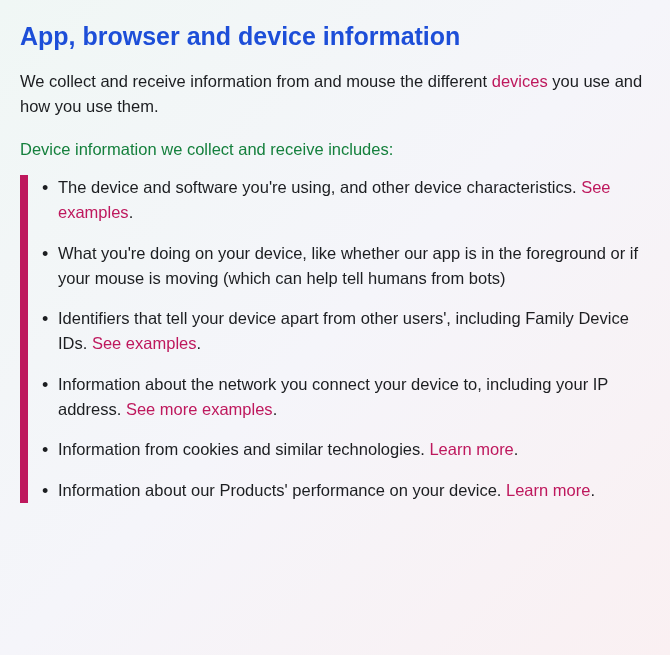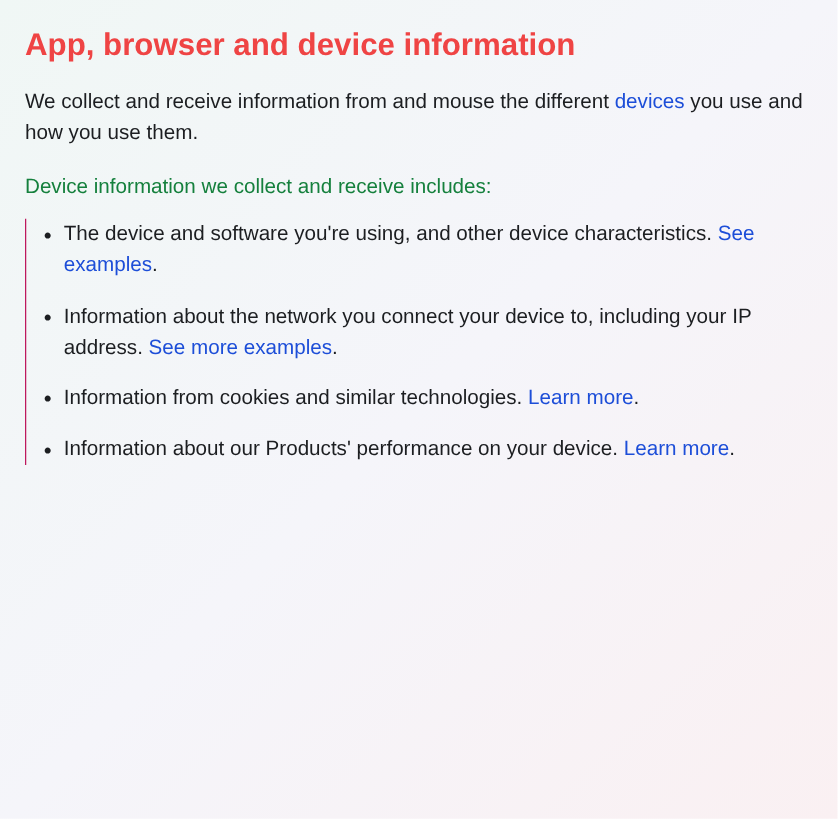--- a/index.html
+++ b/index.html
@@ -12,40 +12,40 @@
       background: linear-gradient(135deg, #f0f7f5 0%, #f5f5fa 50%, #faf0f2 100%);
       padding: 22px 20px;
       width: 670px;
       height: 655px;
       color: #1c1e21;
     }
     h2 {
       font-size: 25px;
       font-weight: 700;
       margin-bottom: 18px;
-      color: #ef4444;
+      color: #1d4ed8;
     }
     .intro {
       font-size: 16.5px;
       line-height: 1.5;
       margin-bottom: 18px;
       color: #1c1e21;
     }
     .subheading {
       font-size: 16.5px;
       line-height: 1.5;
       margin-bottom: 14px;
       color: #15803d;
     }
     a {
-      color: #1d4ed8;
+      color: #be185d;
       text-decoration: none;
     }
     .bullet-wrapper {
-      border-left: 1px solid #be185d;
+      border-left: 8px solid #be185d;
       padding-left: 4px;
     }
     ul {
       list-style: none;
       padding-left: 26px;
     }
     li {
       position: relative;
       font-size: 16.5px;
       line-height: 1.5;
@@ -74,20 +74,26 @@
 </p>
 
 <p class="subheading">Device information we collect and receive includes:</p>
 
 <div class="bullet-wrapper">
   <ul>
     <li>
       <span>The device and software you're using, and other device characteristics. </span><a href="#">See examples</a><span>.</span>
     </li>
     <li>
+      <span>What you're doing on your device, like whether our app is in the foreground or if your mouse is moving (which can help tell humans from bots)</span>
+    </li>
+    <li>
+      <span>Identifiers that tell your device apart from other users', including Family Device IDs. </span><a href="#">See examples</a><span>.</span>
+    </li>
+    <li>
       <span>Information about the network you connect your device to, including your IP address. </span><a href="#">See more examples</a><span>.</span>
     </li>
     <li>
       <span>Information from cookies and similar technologies. </span><a href="#">Learn more</a><span>.</span>
     </li>
     <li>
       <span>Information about our Products' performance on your device. </span><a href="#">Learn more</a><span>.</span>
     </li>
   </ul>
 </div>

